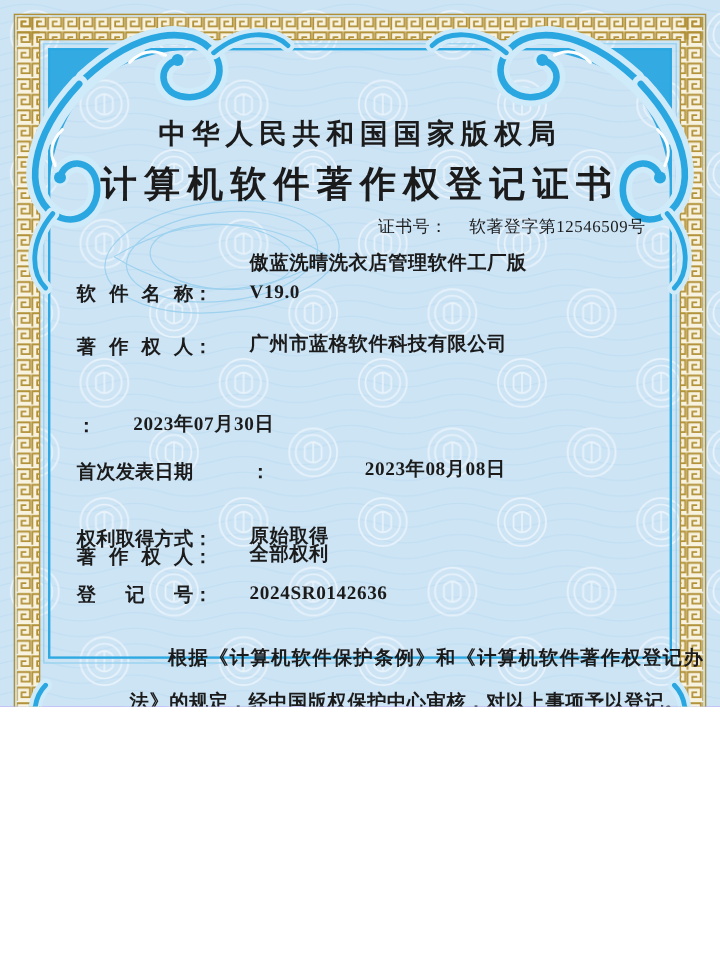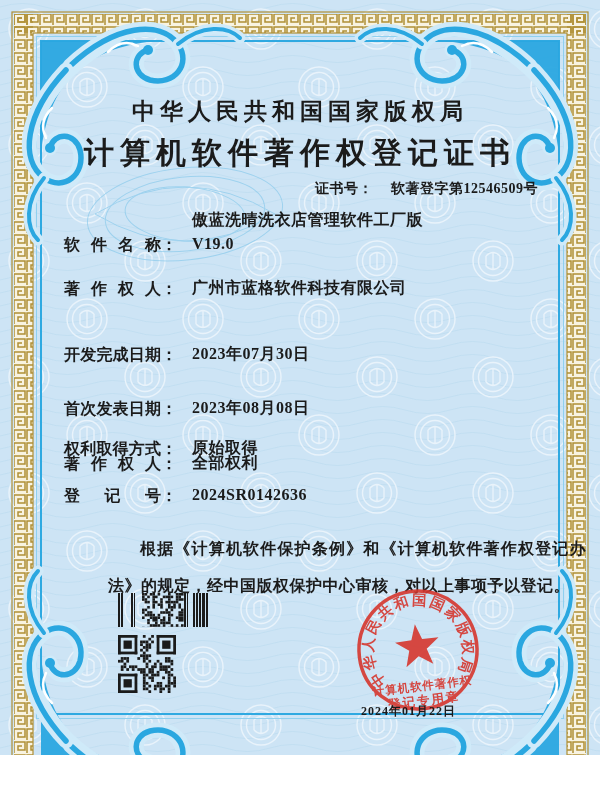--- a/index.html
+++ b/index.html
@@ -1,17 +1,17 @@
 <!DOCTYPE html>
 <html><head>
 <meta charset="utf-8">
 <style>
   html,body{margin:0;padding:0;}
   .page{
-    position:relative; width:600px; height:755px; overflow:hidden;
+    position:relative; width:600px; height:589px; overflow:hidden;
     background:#8b5cf6;
     font-family:"Liberation Serif","DejaVu Serif",serif;
     color:#1b1b1b;
   }
   .layer{position:absolute;left:0;top:0;width:600px;height:811px;}
   
   .inner-rule{
     position:absolute; left:40px; top:40px; right:40px; bottom:40px;
     border:2px solid #2fa9e1;
     outline:1px solid #8fd0ef;
@@ -20,34 +20,34 @@
   .authority{
     position:absolute; left:0; top:96px; width:600px; text-align:center;
     font-size:23px; font-weight:700; letter-spacing:5px; white-space:nowrap;
   }
   .cert-title{
     position:absolute; left:0; top:133px; width:600px; text-align:center;
     font-size:30px; font-weight:800; letter-spacing:6px; white-space:nowrap;font-family:Liberation Mono, monospace;
   }
   .cert-no{
     position:absolute; top:180px; right:62px;
-    font-size:14px; font-weight:700; letter-spacing:.5px;
+    font-size:14px; font-weight:400; letter-spacing:.5px;
   }
   .cert-no .gap{display:inline-block;width:14px;}
   .row{position:absolute; left:64px; display:flex; align-items:flex-end;}
   .row .lbl{
     display:inline-block; width:97px; font-size:16px; font-weight:700;
     text-align:justify; text-align-last:justify; white-space:nowrap;
   }
   .row .colon{font-size:16px; font-weight:700;}
   .row .val{
-    margin-left:15px; font-size:16px; font-weight:700; line-height:24px;
+    margin-left:31px; font-size:16px; font-weight:700; line-height:24px;
     white-space:pre-line; letter-spacing:.5px;
   }
-  .r0{top:208px;} .r1{top:276px;} .r2{top:342px;} .r3{top:396px;}
+  .r0{top:208px;} .r1{top:276px;} .r2{top:342px;} .r3{top:380px;gap:48px;}
   .r4{top:436px;} .r5{top:451px;} .r6{top:483px;}
   .statement{
     position:absolute; left:64px; top:514px; width:478px;
     font-size:16px; font-weight:700; line-height:37px;
     text-indent:2em; text-align:justify; letter-spacing:.5px;margin-left:44px;
   }
   .barcode{position:absolute; left:118px; top:593px;}
   .qrcode{position:absolute; left:118px; top:635px;}
   .seal{position:absolute; left:346px; top:578px; opacity:.9;}
   .seal text{font-family:"Liberation Serif","DejaVu Serif",serif; font-weight:700;}
@@ -150,21 +150,20 @@
       <span class="colon">：</span>
     <span class="val">傲蓝洗晴洗衣店管理软件工厂版
 V19.0</span>
   </div>
   <div class="row r1">
     <span class="lbl">著作权人</span>
       <span class="colon">：</span>
     <span class="val">广州市蓝格软件科技有限公司</span>
   </div>
   <div class="row r2">
-    <span class="lbl">开发完成日期</span>
       <span class="colon">：</span>
     <span class="val">2023年07月30日</span>
   </div>
   <div class="row r3">
     <span class="lbl">首次发表日期</span>
       <span class="colon">：</span>
     <span class="val">2023年08月08日</span>
   </div>
   <div class="row r4">
     <span class="lbl">权利取得方式</span>

